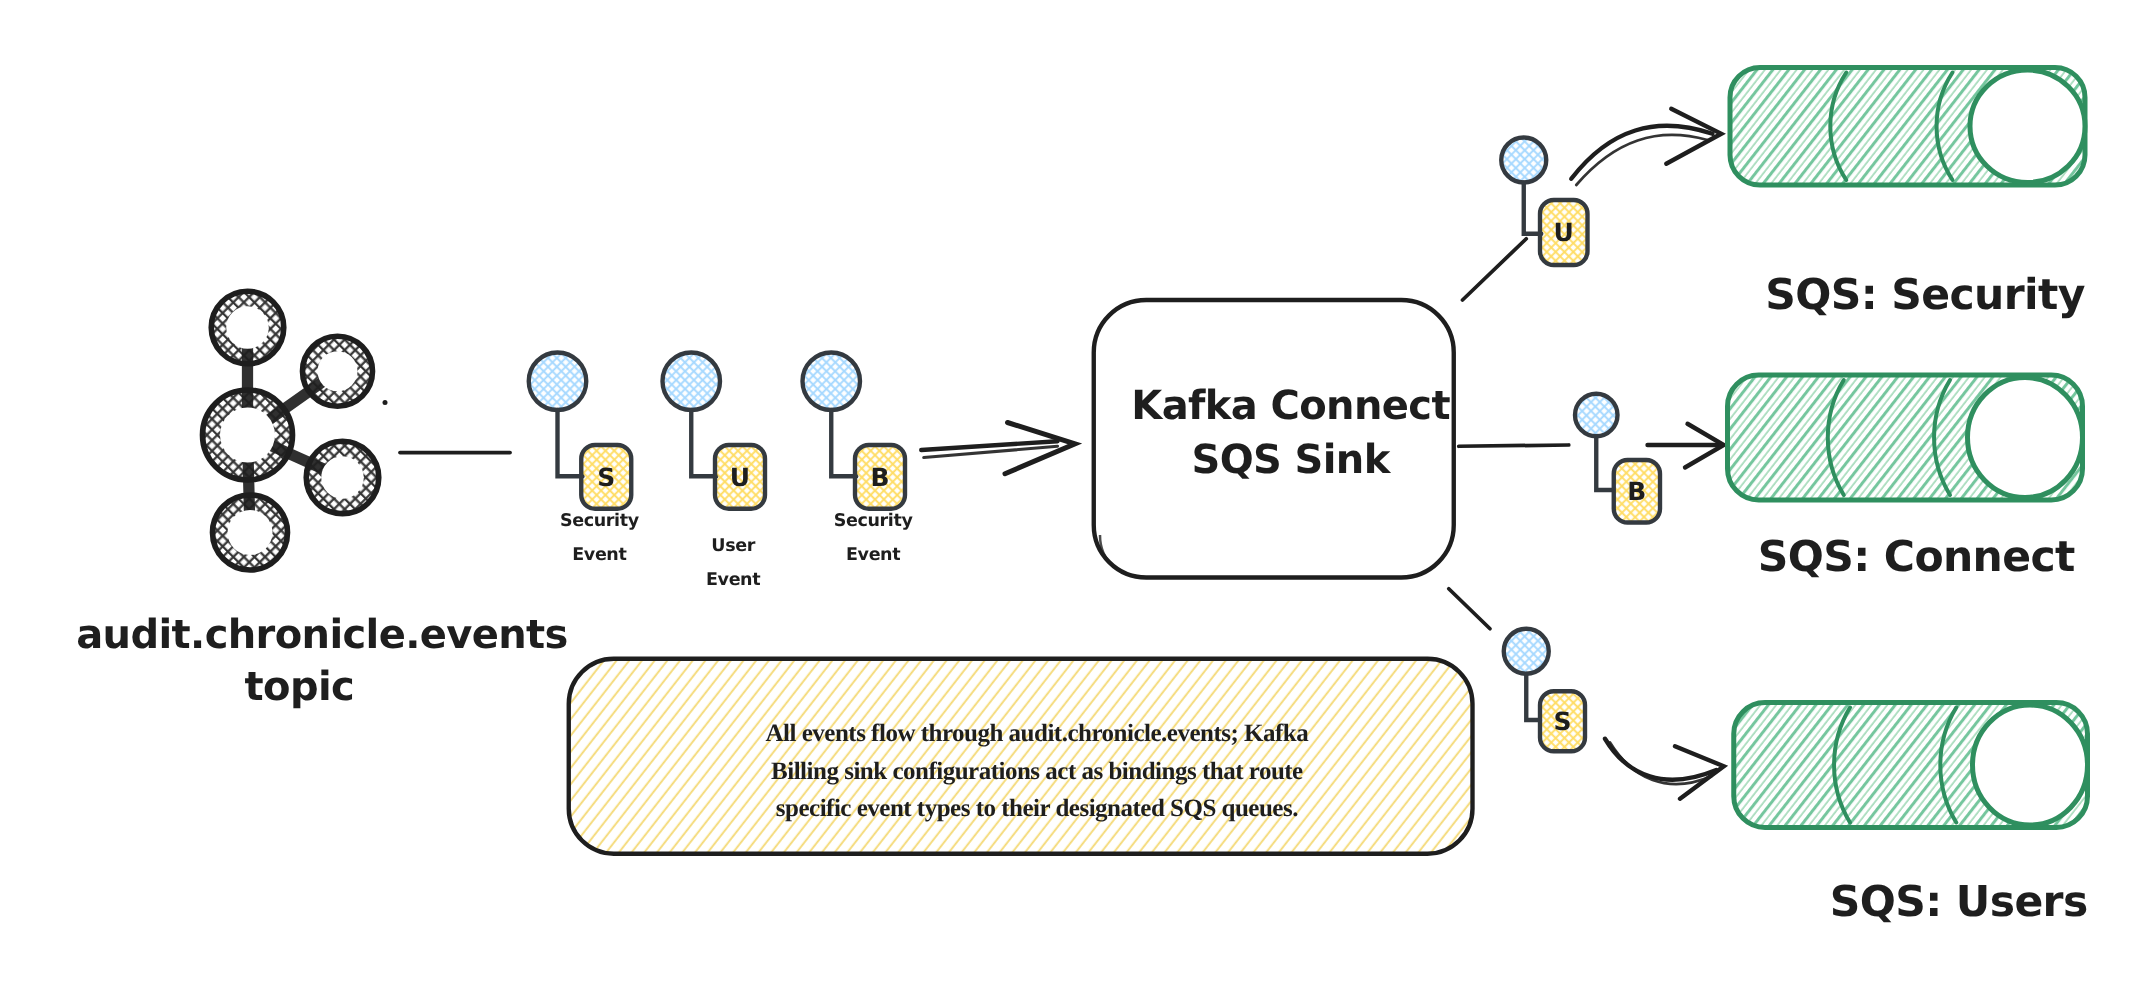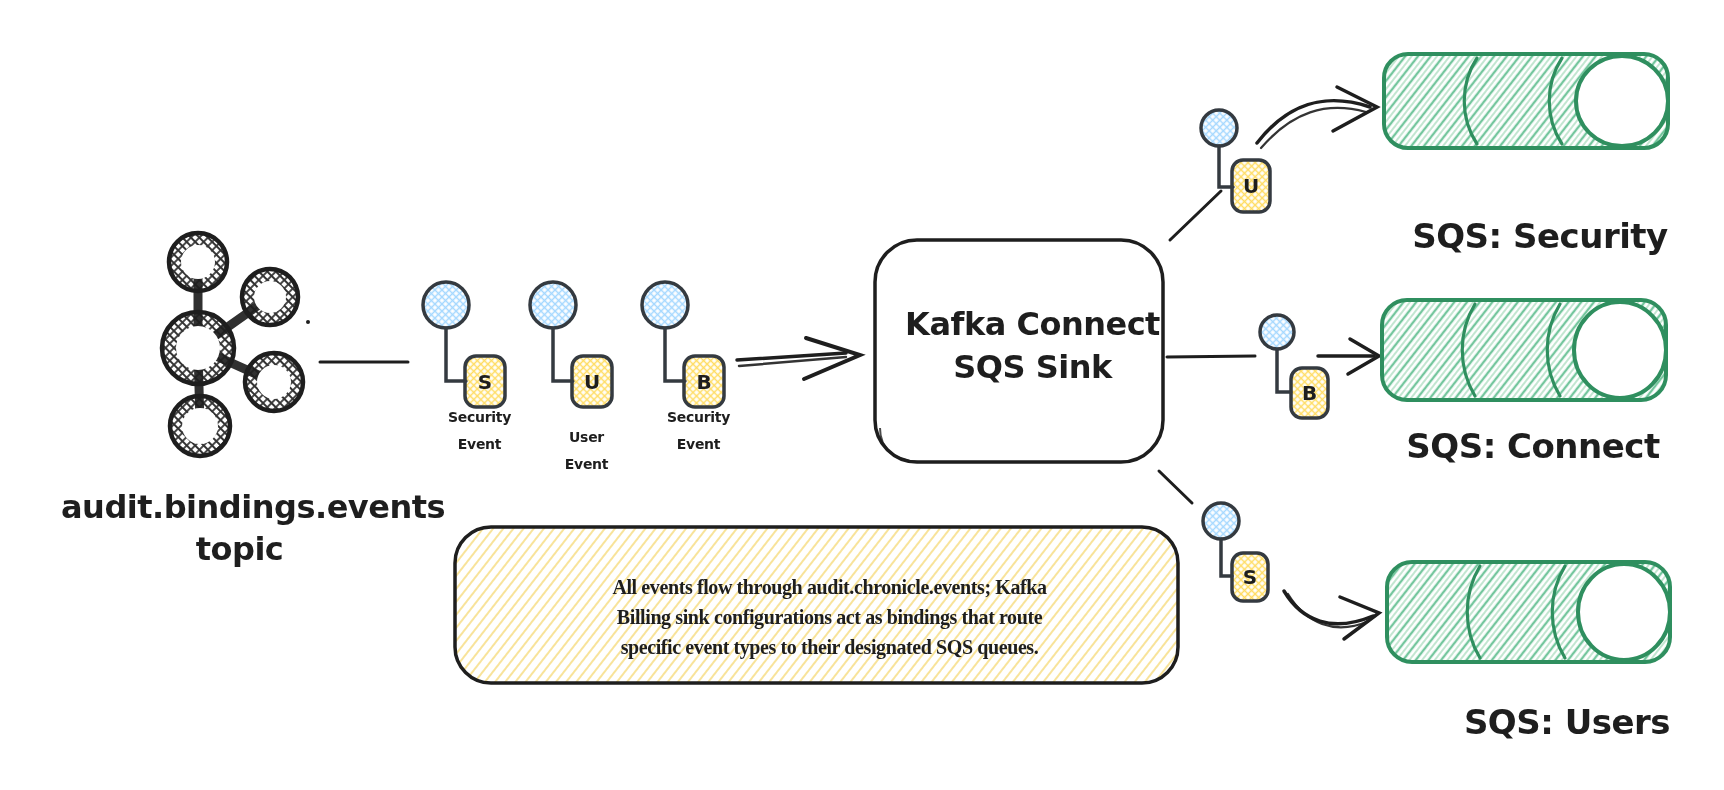--- a/index.html
+++ b/index.html
@@ -147,21 +147,21 @@
       <path d="M1565 566 C1548 594 1548 630 1565 658" fill="none" stroke-width="3.2"></path>
       <ellipse cx="1624" cy="612" rx="46" ry="48" fill="#ffffff" stroke-width="4"></ellipse>
     </g>
 
     <g>
       <rect x="455" y="527" width="723" height="156" rx="36" fill="url(#hatchNote)" stroke="#1e1e1e" stroke-width="3.5"></rect>
     </g>
   </svg>
 
   <div class="lbl topic-label">
-    <span>audit.bindings.events</span>
+    <span>audit.chronicle.events</span>
     <span>topic</span>
   </div>
 
   <div class="marker-letter" style="left:465px;top:358px;width:40px;height:47px;">S</div>
   <div class="marker-letter" style="left:572px;top:358px;width:40px;height:47px;">U</div>
   <div class="marker-letter" style="left:684px;top:358px;width:40px;height:47px;">B</div>
 
   <div class="lbl event-label" style="left:401px;top:404px;">
     <span>Security</span>
     <span>Event</span>

